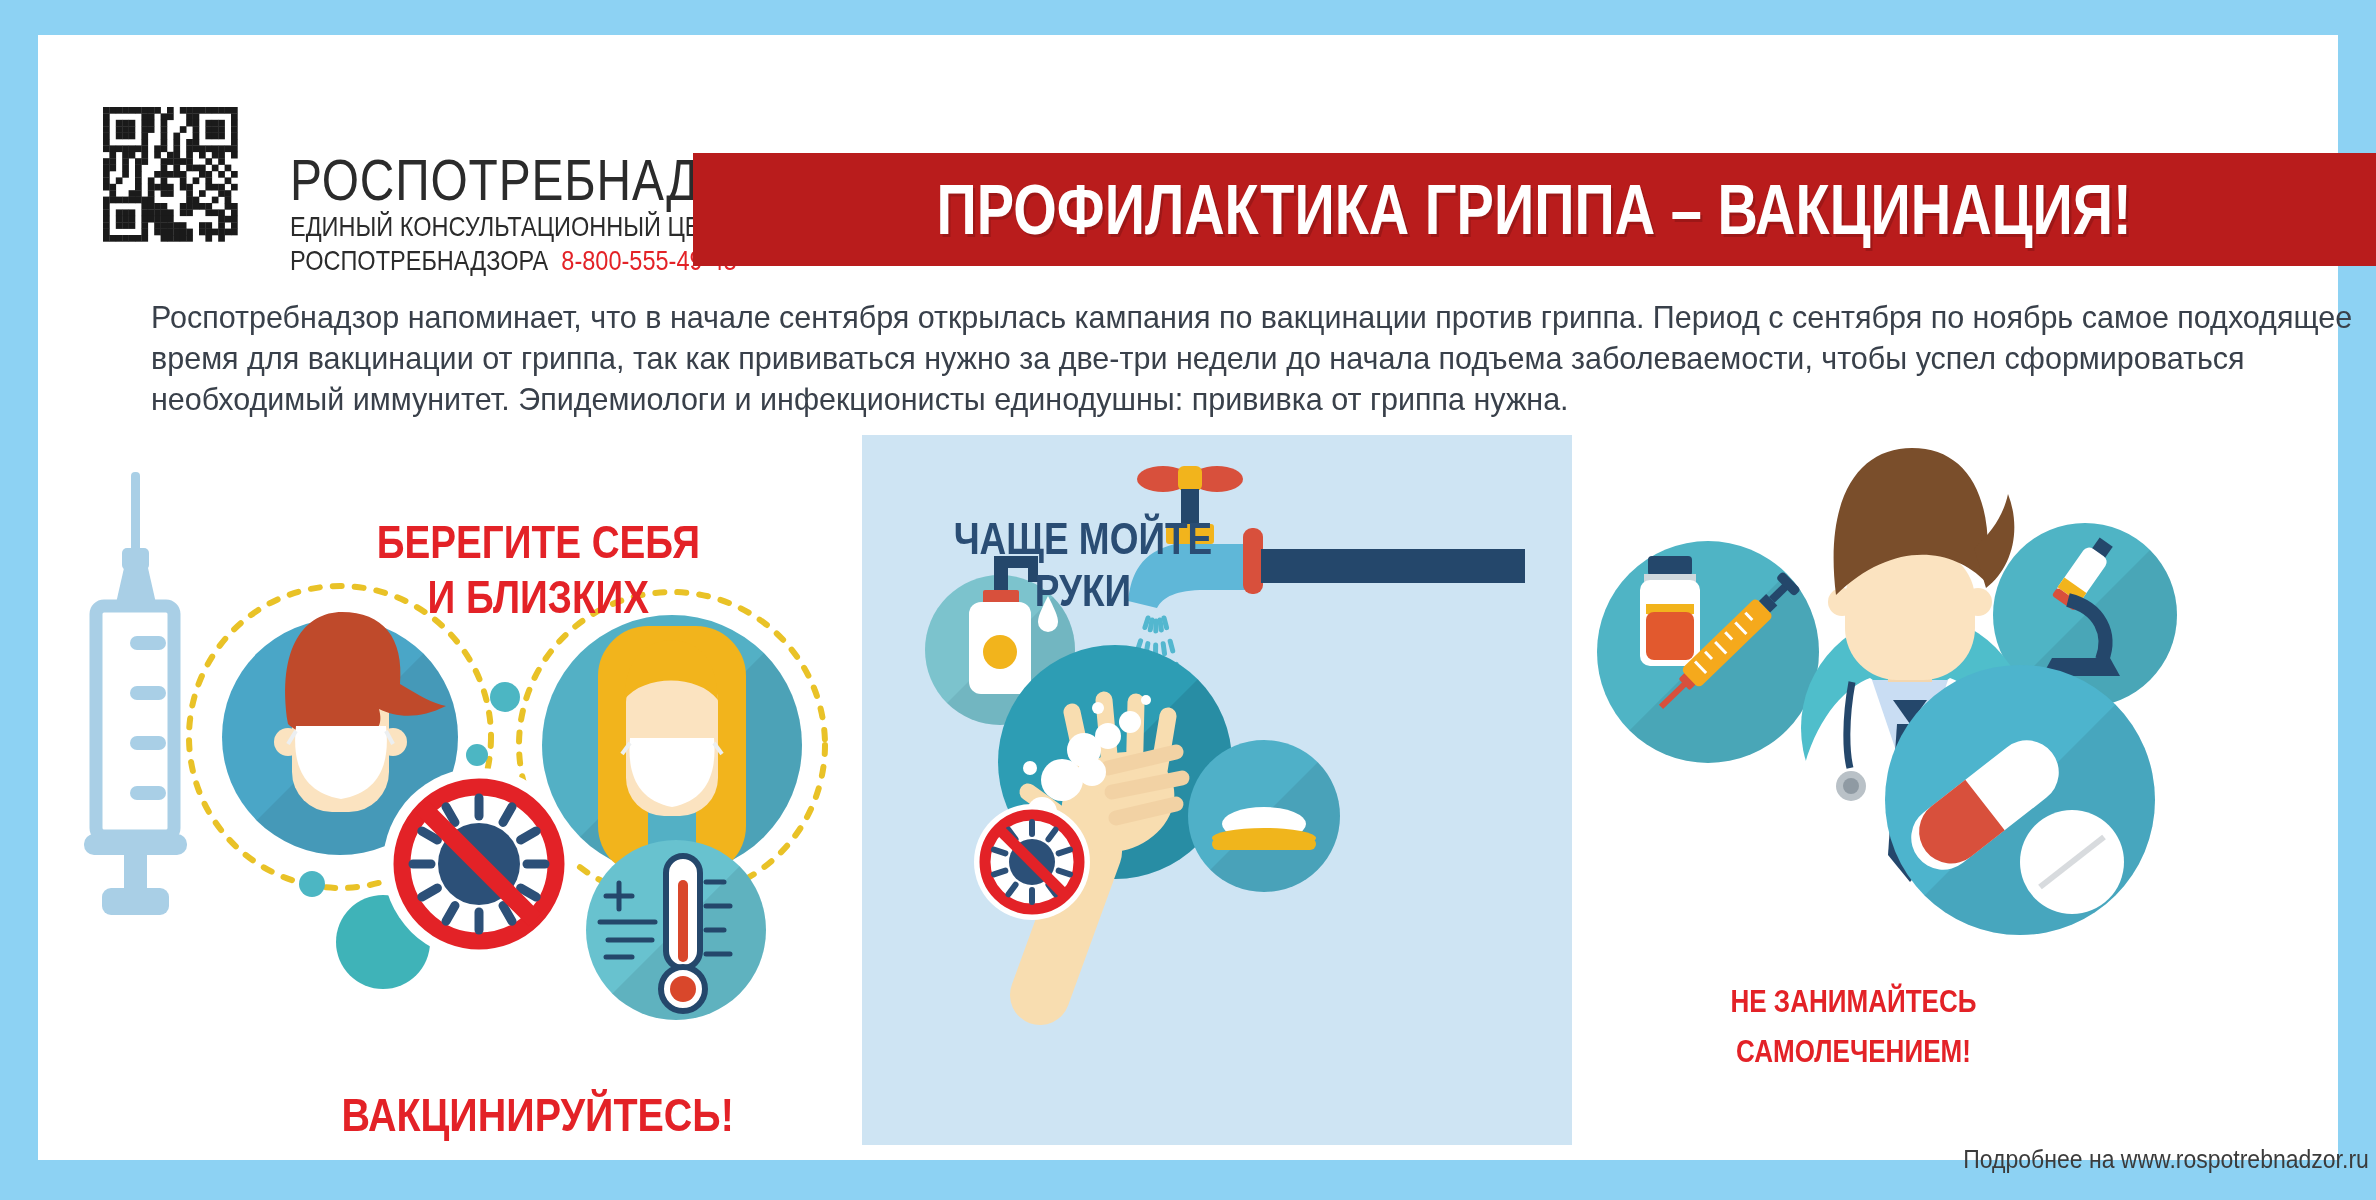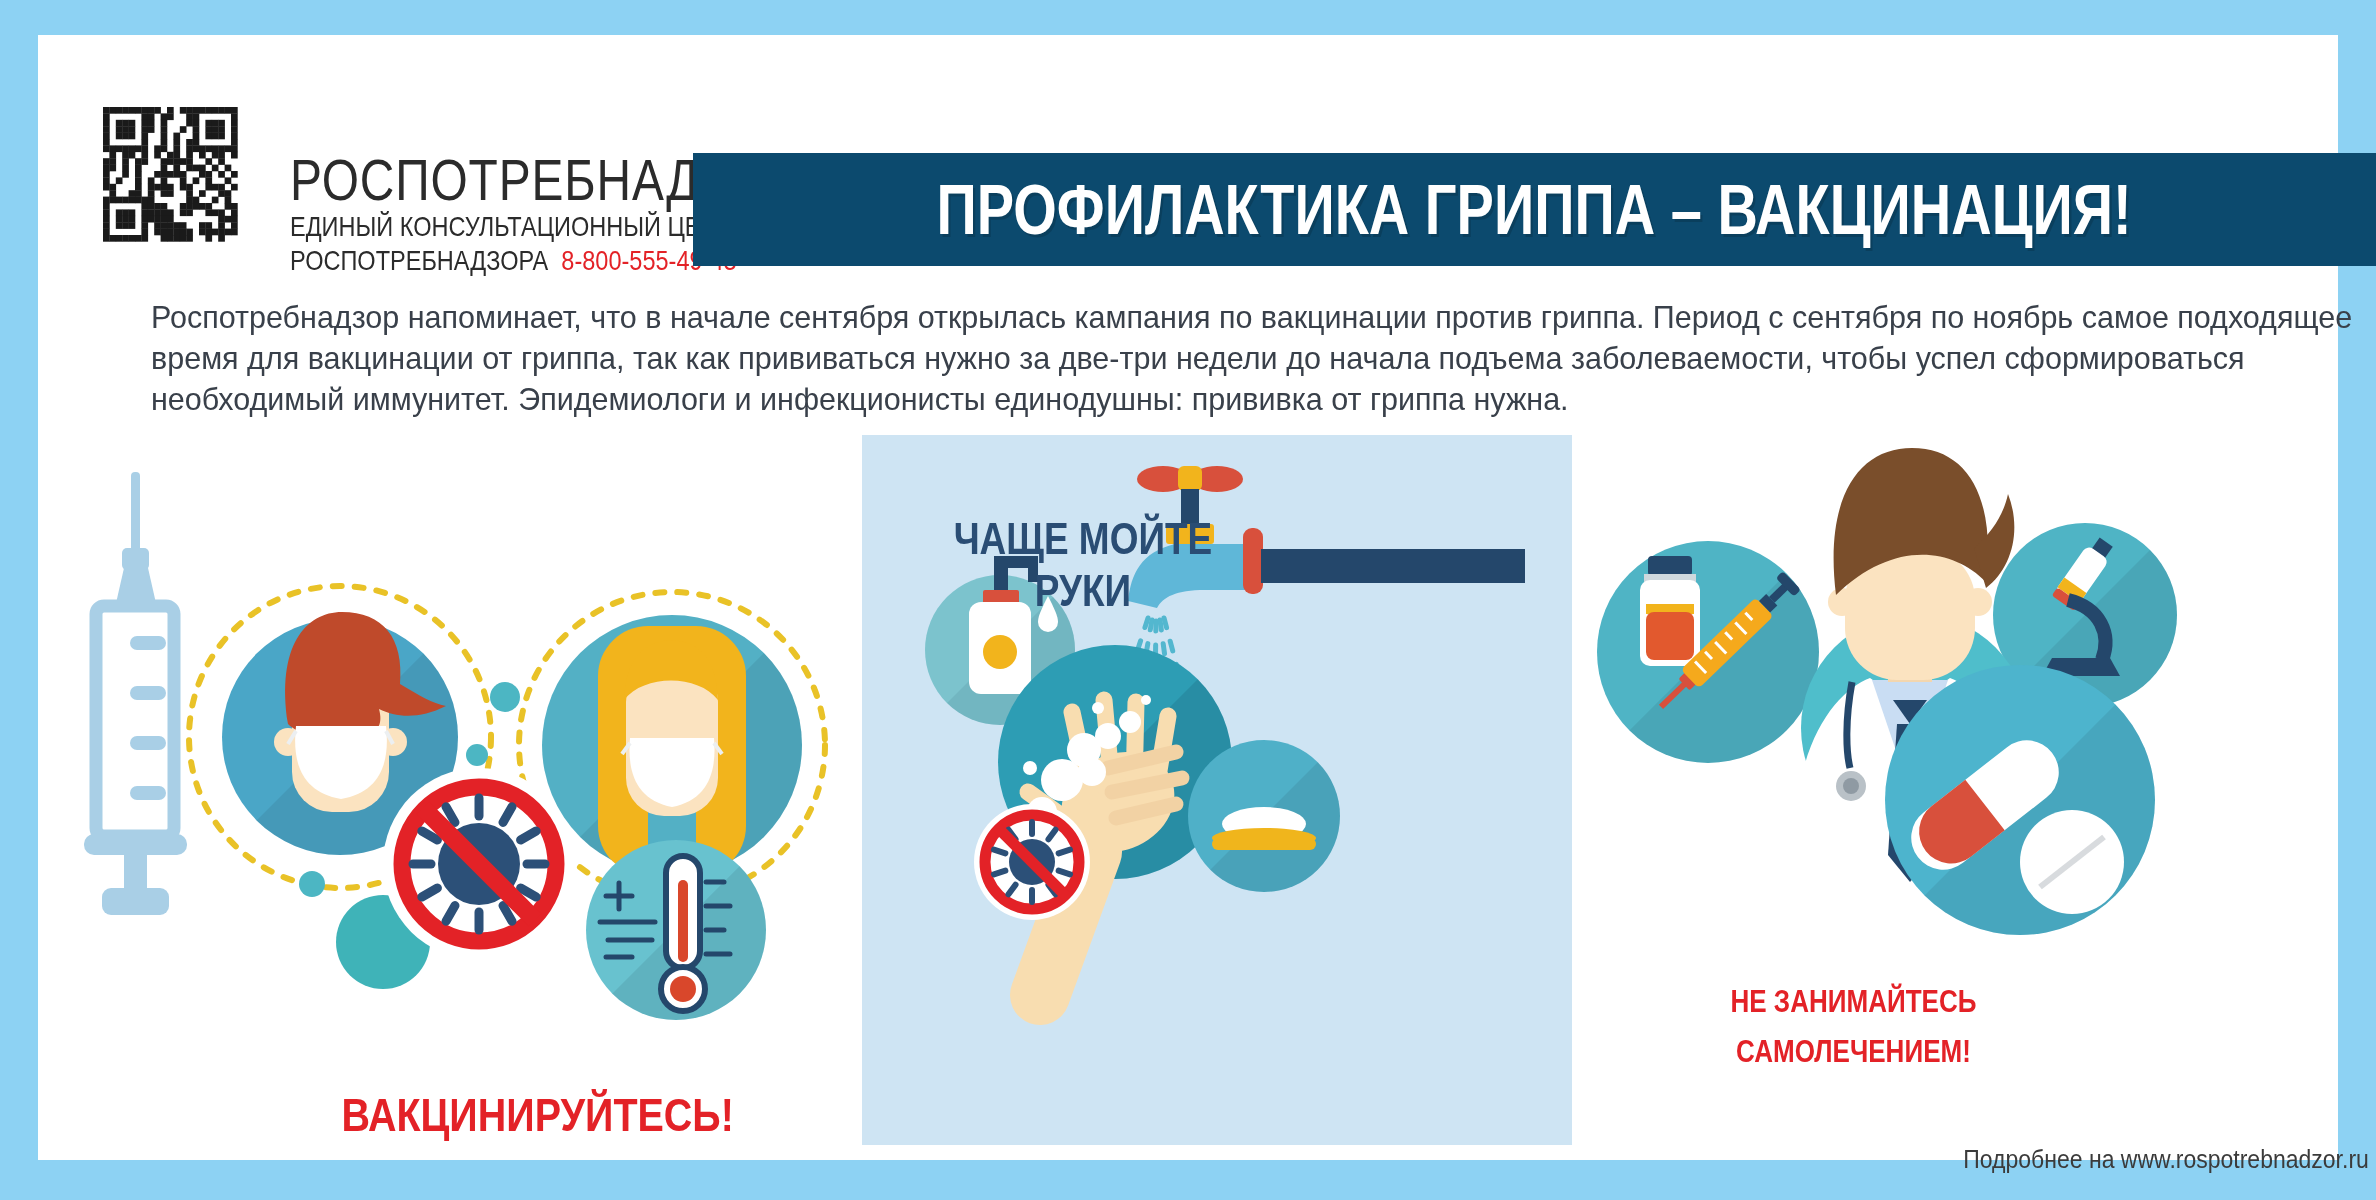--- a/index.html
+++ b/index.html
@@ -6,21 +6,21 @@
   .poster{position:relative;width:2376px;height:1200px;background:#8dd2f3;overflow:hidden;
           font-family:"Liberation Sans", sans-serif;}
   .frame{position:absolute;left:38px;top:35px;width:2300px;height:1125px;background:#ffffff;}
   .abs{position:absolute;}
   .cond{display:inline-block;transform:scaleX(.84);transform-origin:center top;}
   .cond-l{display:inline-block;transform:scaleX(.84);transform-origin:left top;}
   .cond-r{display:inline-block;transform:scaleX(.92);transform-origin:right top;}
   .org-name{left:252px;top:112px;font-size:57px;color:#2b2b2b;letter-spacing:1px;white-space:nowrap;}
   .logo-sub{left:252px;font-size:28px;color:#2b2b2b;white-space:nowrap;}
   .logo-sub .phone{color:#e32227;}
-  .banner{left:655px;top:118px;width:1683px;height:113px;background:#0c4a6e;
+  .banner{left:655px;top:118px;width:1683px;height:113px;background:#b91c1c;
           display:flex;align-items:center;justify-content:center;}
   .banner-title{color:#fff;font-weight:bold;font-size:70px;white-space:nowrap;
                 transform:scaleX(.8);text-shadow:3px 3px 0 rgba(0,0,0,.15);}
   .intro{left:113px;top:262px;width:2240px;font-size:30.5px;line-height:41px;color:#39404a;}
   .h-red{color:#e32227;font-weight:bold;}
   .h-navy{color:#2a4d74;font-weight:bold;}
   .panel-head{text-align:center;white-space:nowrap;}
   .left-head{left:240px;top:480px;width:520px;font-size:46px;line-height:55px;}
   .left-cta{left:200px;top:1052px;width:600px;font-size:47px;text-decoration:underline;}
   .mid-head{left:880px;top:478px;width:330px;font-size:44px;line-height:52px;}
@@ -585,20 +585,23 @@
     <div class="abs logo-sub" style="top:210px;">
       <span class="cond-l"><span>РОСПОТРЕБНАДЗОРА</span>&nbsp;&nbsp;<span class="phone">8-800-555-49-43</span></span>
     </div>
 
     <div class="abs banner">
       <span class="banner-title">ПРОФИЛАКТИКА ГРИППА – ВАКЦИНАЦИЯ!</span>
     </div>
 
     <div class="abs intro">Роспотребнадзор напоминает, что в начале сентября открылась кампания по вакцинации против гриппа. Период с сентября по ноябрь самое подходящее время для вакцинации от гриппа, так как прививаться нужно за две-три недели до начала подъема заболеваемости, чтобы успел сформироваться необходимый иммунитет. Эпидемиологи и инфекционисты единодушны: прививка от гриппа нужна.</div>
 
+    <div class="abs panel-head left-head h-red">
+      <span class="cond"><span>БЕРЕГИТЕ СЕБЯ</span><br><span>И БЛИЗКИХ</span></span>
+    </div>
     <div class="abs panel-head left-cta h-red">
       <span class="cond">ВАКЦИНИРУЙТЕСЬ!</span>
     </div>
 
     <div class="abs panel-head mid-head h-navy">
       <span class="cond"><span>ЧАЩЕ МОЙТЕ</span><br><span>РУКИ</span></span>
     </div>
 
     <div class="abs panel-head right-head h-red">
       <span class="cond"><span>НЕ ЗАНИМАЙТЕСЬ</span><br><span>САМОЛЕЧЕНИЕМ!</span></span>

